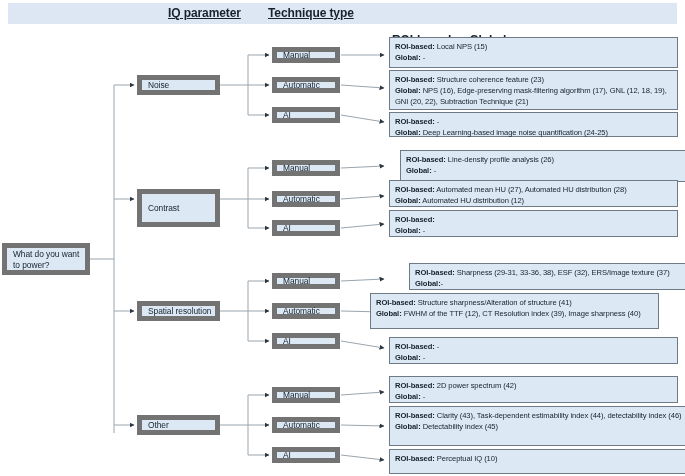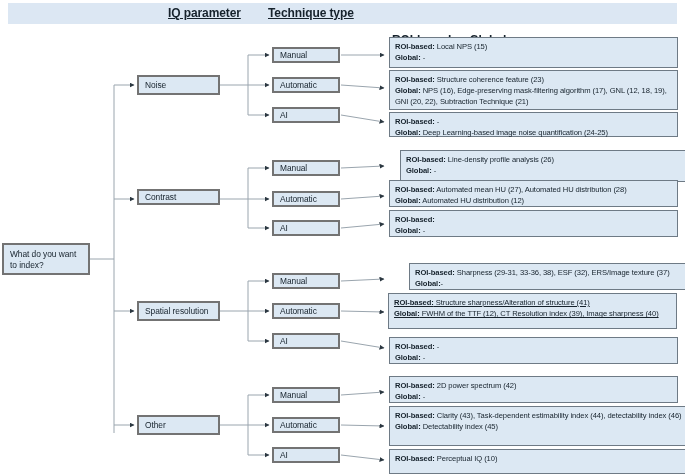--- a/index.html
+++ b/index.html
@@ -19,21 +19,21 @@
     position:absolute;top:6px;font-size:12px;font-weight:700;
     color:#16222c;text-decoration:underline;white-space:nowrap;
     letter-spacing:-0.1px;
   }
   #hdr-iq{left:168px;}
   #hdr-tech{left:268px;}
   #hdr-roi{left:392px;margin-top:27px;}
 
   .node{
     position:absolute;box-sizing:border-box;
-    background:#dce8f3;border:2px solid #737373;
+    background:#dce8f3;border:5px solid #737373;
     font-size:8.4px;color:#16222c;
     display:flex;align-items:center;
     padding-left:6px;
     letter-spacing:-0.05px;
   }
   .node.root{
     padding-top:1px;align-items:center;line-height:11px;
   }
   .node.root span{display:block;}
 
@@ -109,26 +109,26 @@
       <path d="M248,455 L269,455" marker-end="url(#ah)"></path>
       <path d="M341,395 L384,392" marker-end="url(#ah)"></path>
       <path d="M341,425 L384,426" marker-end="url(#ah)"></path>
       <path d="M341,455 L384,460" marker-end="url(#ah)"></path>
     </g>
   </svg>
 
   <div class="node root" style="left:2px;top:243px;width:88px;height:32px;">
     <div>
       <span>What do you want</span>
-      <span>to index?</span>
+      <span>to power?</span>
     </div>
   </div>
 
   <div class="node" style="left:137px;top:75px;width:83px;height:20px;">Noise</div>
-  <div class="node" style="left:137px;top:189px;width:83px;height:16px;">Contrast</div>
+  <div class="node" style="left:137px;top:189px;width:83px;height:38px;">Contrast</div>
   <div class="node" style="left:137px;top:415px;width:83px;height:20px;">Other</div>
   <div class="node" style="left:137px;top:301px;width:83px;height:20px;">Spatial resolution</div>
 
   <div class="node" style="left:272px;top:47px;width:68px;height:16px;">Manual</div>
   <div class="node" style="left:272px;top:77px;width:68px;height:16px;">Automatic</div>
   <div class="node" style="left:272px;top:107px;width:68px;height:16px;">AI</div>
 
   <div class="node" style="left:272px;top:160px;width:68px;height:16px;">Manual</div>
   <div class="node" style="left:272px;top:191px;width:68px;height:16px;">Automatic</div>
   <div class="node" style="left:272px;top:220px;width:68px;height:16px;">AI</div>
@@ -197,21 +197,21 @@
 
   <div class="roi" style="left:409px;top:263px;width:289px;height:27px;">
     <span class="ln">
       <b>ROI-based:</b><span> Sharpness (29-31, 33-36, 38), ESF (32), ERS/Image texture (37)</span>
     </span>
     <span class="ln">
       <b>Global:</b><span>-</span>
     </span>
   </div>
 
-  <div class="roi" style="left:388px;top:293px;width:289px;height:36px;text-decoration:underline;">
+  <div class="roi" style="left:370px;top:293px;width:289px;height:36px;">
     <span class="ln">
       <b>ROI-based:</b><span> Structure sharpness/Alteration of structure (41)</span>
     </span>
     <span class="ln">
       <b>Global:</b><span> FWHM of the TTF (12), CT Resolution index (39), Image sharpness (40)</span>
     </span>
   </div>
 
   <div class="roi" style="left:389px;top:337px;width:289px;height:27px;">
     <span class="ln">

